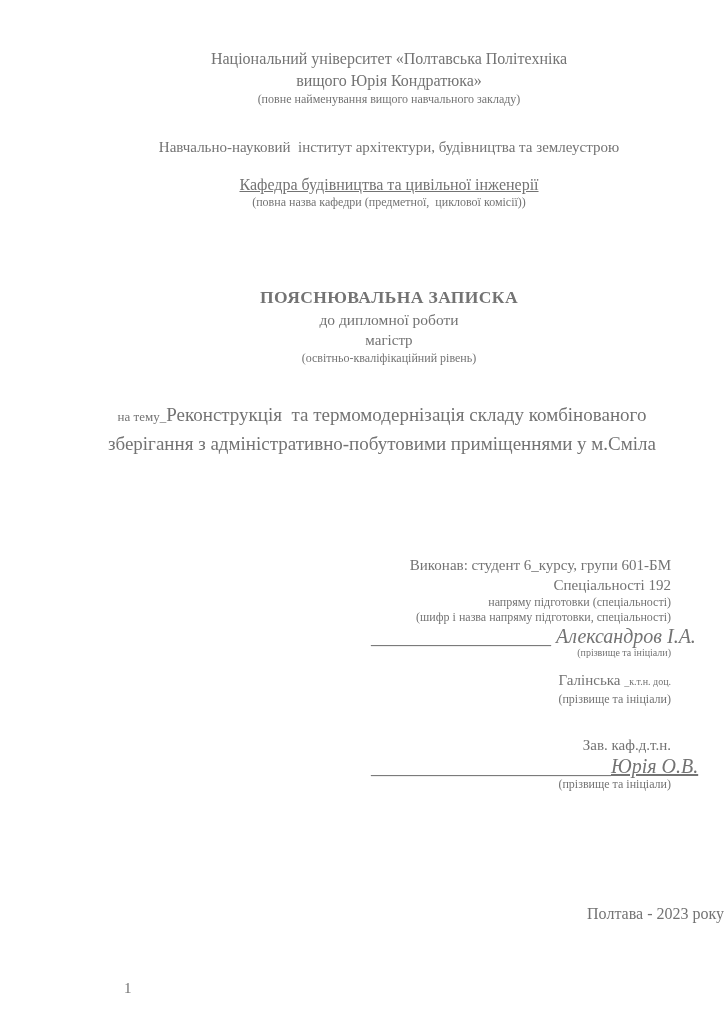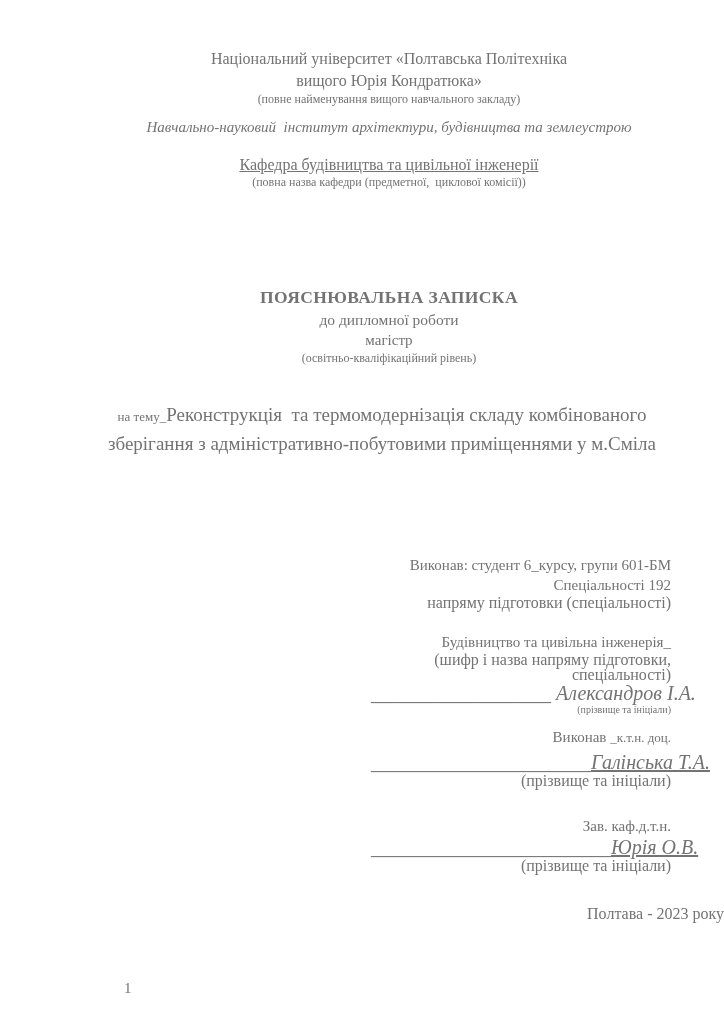--- a/index.html
+++ b/index.html
@@ -18,43 +18,43 @@
   .center-block {
     position: absolute;
     left: 72px;
     right: 18px;
     text-align: center;
   }
 
   .header-block { top: 48px; }
   .uni-line   { font-size: 16px; line-height: 22px; }
   .caption    { font-size: 12px; line-height: 14px; }
-  .institute  { margin-top: 11px; font-size: 15px; line-height: 20px; font-style: italic; }
+  .institute  { margin-top: 31px; font-size: 15px; line-height: 20px; }
   .dept       { margin-top: 17px; font-size: 16px; line-height: 21px; text-decoration: underline; }
 
   .title-block { top: 286px; }
   .doc-title    { font-size: 17.5px; line-height: 23px; font-weight: bold; letter-spacing: 0.4px; }
   .doc-subtitle { font-size: 15.5px; line-height: 21px; }
   .degree       { font-size: 15px;   line-height: 20px; }
   .caption12    { font-size: 12px;   line-height: 16px; }
 
   .topic-block { top: 401px; left: 100px; right: 60px; }
   .topic       { margin: 0; font-size: 19px; line-height: 27px; }
   .topic-label { font-size: 13px; }
 
   .sign-block { position: absolute; left: 371px; top: 555px; width: 300px; text-align: right; }
   .sg-line     { font-size: 15px; line-height: 20px; }
-  .sg-caption  { font-size: 16px; line-height: 15px; }
+  .sg-caption  { font-size: 12px; line-height: 15px; }
   .sg-tinycap  { font-size: 10px; line-height: 12px; }
   .sg-sign     { font-size: 20px; line-height: 22px; white-space: pre; font-style: italic; }
   .spec-group  { margin-top: 22px; }
   .sup-group   { margin-top: 11px; }
   .sup-sign    { margin-top: 3px; }
   .head-group  { margin-top: 28px; }
-  .small-deg   { font-size: 13px; font-family: Liberation Serif, serif; }
+  .small-deg   { font-size: 10px; font-family: Liberation Serif, serif; }
   .uname       { text-decoration: underline; }
   .blankpad    { padding-right: 5px; }
 
   .city-year {
     position: absolute; top: 903px; left: 150px; right: 0;
     text-align: right; font-size: 16px; line-height: 21px;
   }
   .page-number {
     position: absolute; top: 978px; left: 124px;
     font-size: 15px; line-height: 20px;
@@ -85,27 +85,25 @@
 
   <div class="center-block topic-block">
     <p class="topic"><span class="topic-label pre">на тему_</span><span class="pre">Реконструкція  та термомодернізація складу комбінованого зберігання з адміністративно-побутовими приміщеннями у м.Сміла</span></p>
   </div>
 
   <div class="sign-block">
     <div class="sg-line pre">Виконав: студент 6_курсу, групи 601-БМ</div>
     <div class="sg-line pre">Спеціальності 192</div>
     <div class="sg-caption pre">напряму підготовки (спеціальності)</div>
 
-    <div class="sg-line spec-group pre">Будівництво та цивільна інженерія_</div>
     <div class="sg-caption pre">(шифр і назва напряму підготовки, спеціальності)</div>
     <div class="sg-sign"><span class="blankpad">__________________</span><span>Александров І.А.</span></div>
     <div class="sg-tinycap pre">(прізвище та ініціали)</div>
 
-    <div class="sg-line sup-group"><span class="pre">Виконав </span><span class="small-deg pre">_к.т.н. доц.</span></div>
-    <div class="sg-sign sup-sign"><span>______________________</span><span class="uname">Галінська Т.А.</span></div>
+    <div class="sg-line sup-group"><span class="pre">Галінська </span><span class="small-deg pre">_к.т.н. доц.</span></div>
     <div class="sg-caption pre">(прізвище та ініціали)</div>
 
     <div class="sg-line head-group pre">Зав. каф.д.т.н.</div>
     <div class="sg-sign"><span>________________________</span><span class="uname">Юрія О.В.</span></div>
     <div class="sg-caption pre">(прізвище та ініціали)</div>
   </div>
 
   <div class="city-year pre">Полтава - 2023 року</div>
   <div class="page-number pre">1</div>
 

